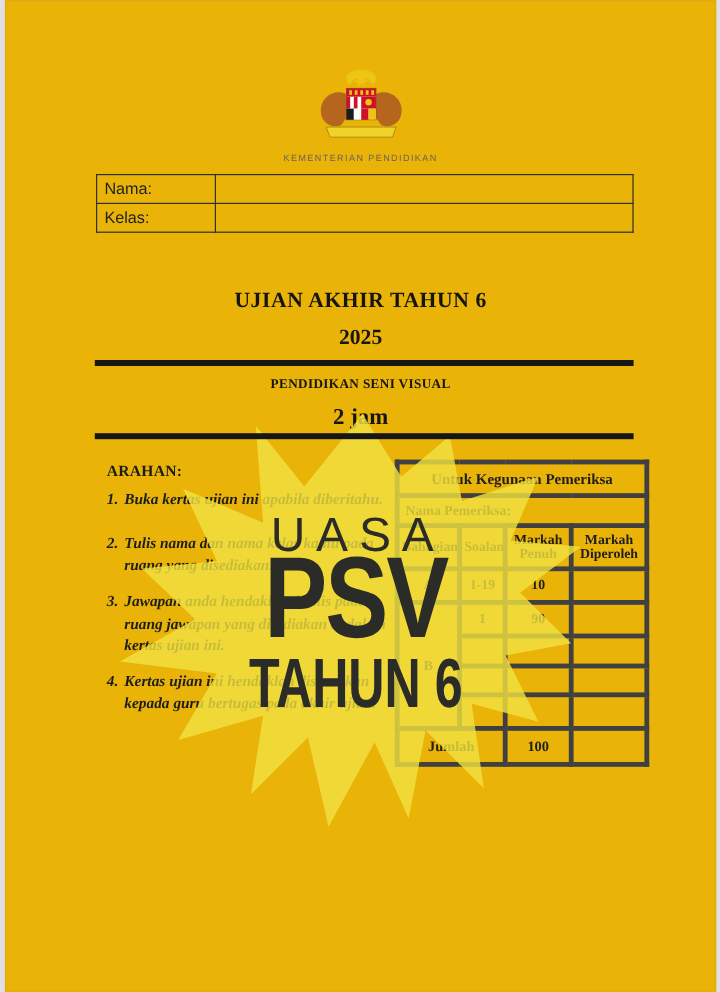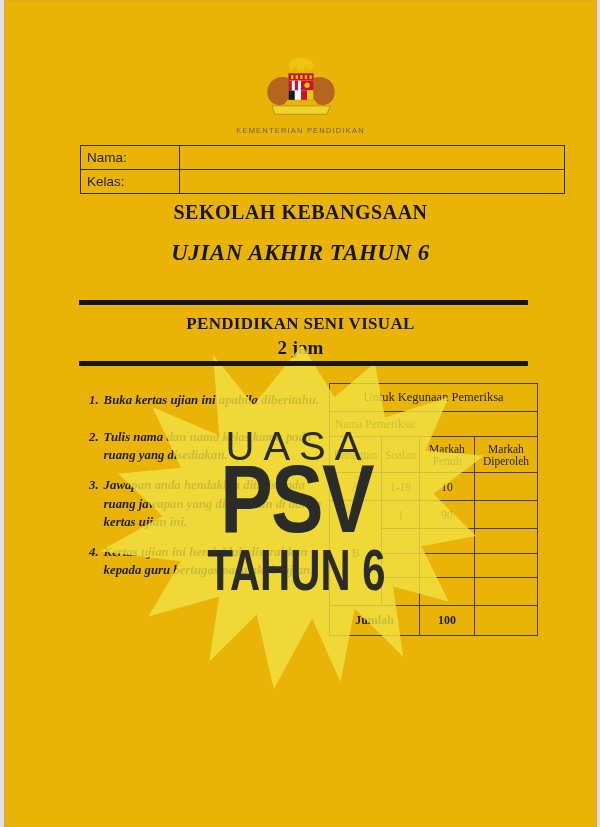--- a/index.html
+++ b/index.html
@@ -17,33 +17,33 @@
   }
   
   .crest-wrap{position:absolute;top:58px;left:0;right:0;text-align:center;}
   .crest-caption{
     margin-top:2px;
     font-family:"Liberation Sans", sans-serif;
     font-size:7.5px;letter-spacing:1.2px;color:#6b6258;
   }
   
   .nk-table{
-    position:absolute;left:76px;top:145px;width:485px;
+    position:absolute;left:76px;top:145px;width:448px;
     border-collapse:collapse;
     font-family:"Liberation Sans", sans-serif;
     font-size:13.5px;color:#222;
   }
   .nk-table td{border:1.6px solid #2e2e2e;height:23px;padding:0 6px;}
   .nk-table td.lbl{width:86px;}
   
   .t-center{position:absolute;left:0;right:0;text-align:center;color:#151513;}
   .school-title{top:201px;font-size:20px;font-weight:bold;letter-spacing:.5px;}
-  .exam-title{top:240px;font-size:23px;font-weight:bold;letter-spacing:.5px;font-style:italic;}
+  .exam-title{top:240px;font-size:18px;font-weight:bold;letter-spacing:.5px;}
   .exam-year{top:271px;font-size:18px;font-weight:bold;}
-  .subject-title{top:314px;font-size:17px;font-weight:bold;letter-spacing:.3px;}
+  .subject-title{top:314px;font-size:11px;font-weight:bold;letter-spacing:.3px;}
   .duration{top:337px;font-size:19px;font-weight:bold;}
   .rule{
     position:absolute;left:75px;right:69px;height:4.5px;background:#161616;z-index:6;
   }
   .rule1{top:300px;}
   .rule2{top:361px;}
   
   .arahan{
     position:absolute;left:85px;top:385px;width:240px;
     font-size:12.8px;color:#1c1c1a;
@@ -54,21 +54,21 @@
   .instr .txt{flex:1;}
   .instr.i1{margin-bottom:19px;}
   .instr.i2{margin-bottom:12px;}
   .instr.i3{margin-bottom:12px;}
   
   .exam-table{
     position:absolute;left:325px;top:383px;width:208px;
     border-collapse:collapse;table-layout:fixed;
     font-size:11.5px;color:#1e1e1c;text-align:center;
   }
-  .exam-table td{border:1px solid #404040;padding:1px 2px;overflow:hidden;}
+  .exam-table td{border:4px solid #404040;padding:1px 2px;overflow:hidden;font-weight:bold;}
   .exam-table .r-title{height:28px;font-size:12.5px;}
   .exam-table .r-nama{height:25px;}
   .exam-table .r-nama td{text-align:left;padding-left:5px;}
   .exam-table .r-head{height:36px;}
   .exam-table .r-a{height:28px;}
   .exam-table .r-b1{height:28px;}
   .exam-table .r-b2{height:25px;}
   .exam-table .r-b3{height:24px;}
   .exam-table .r-b4{height:28px;}
   .exam-table .r-total{height:30px;font-weight:bold;font-size:12px;margin-top:48px;}
@@ -126,28 +126,29 @@
       <td class="lbl">Nama:</td>
       <td></td>
     </tr>
     <tr>
       <td class="lbl">Kelas:</td>
       <td></td>
     </tr>
   </tbody>
     </table>
 
-  <div class="t-center school-title">SEKOLAH KEBANGSAAN</div>
   <div class="t-center exam-title">UJIAN AKHIR TAHUN 6</div>
+  <div class="t-center exam-year">2025</div>
   <div class="rule rule1"></div>
   <div class="t-center subject-title">PENDIDIKAN SENI VISUAL</div>
   <div class="t-center duration">2 jam</div>
   <div class="rule rule2"></div>
 
   <div class="arahan">
+    <div class="arahan-heading">ARAHAN:</div>
     <div class="instr i1">
       <span class="num">1.</span>
       <span class="txt">Buka kertas ujian ini apabila diberitahu.</span>
     </div>
     <div class="instr i2">
       <span class="num">2.</span>
       <span class="txt">Tulis nama dan nama kelas kamu pada ruang yang disediakan.</span>
     </div>
     <div class="instr i3">
       <span class="num">3.</span>

